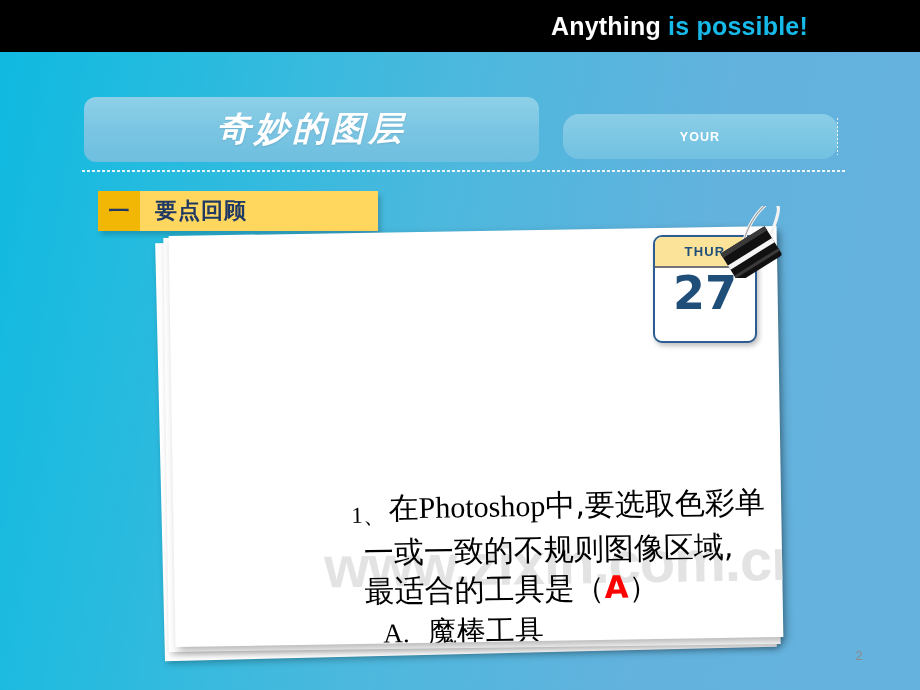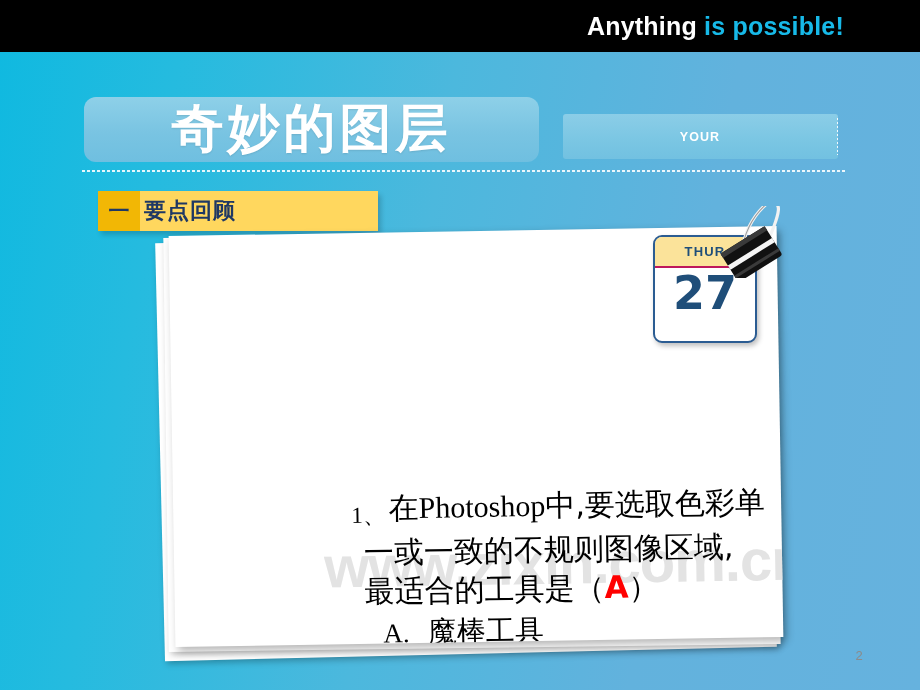--- a/index.html
+++ b/index.html
@@ -16,47 +16,48 @@
     width:920px; height:690px;
     background:linear-gradient(100deg, #0fb9e0 0%, #25bbdf 18%, #4cb8dd 45%, #62b2dd 72%, #66b2de 100%);
     overflow:hidden;
   }
 
   
   #topbar {
     position:absolute; left:0; top:0; width:920px; height:52px;
     background:#000;
     display:flex; align-items:center; justify-content:flex-end;
-    padding-right:76px;
+    padding-right:112px;
   }
   #topbar .tagline {
     font-size:25px; font-weight:bold; letter-spacing:.2px; white-space:nowrap;
   }
   #topbar .t1 { color:#ffffff; }
   #topbar .t2 { color:#17b9e8; }
 
   
   #title-pill {
     position:absolute; left:84px; top:97px; width:455px; height:65px;
     background:linear-gradient(180deg,#8ed0e8 0%,#79c4e2 55%,#6fbfe0 100%);
     border-radius:12px;
     display:flex; align-items:center; justify-content:center;
   }
   #title-pill .txt {
-    color:#ffffff; font-size:52px; font-weight:bold; letter-spacing:4px;
+    color:#ffffff; font-size:34px; font-weight:bold; letter-spacing:4px;
     font-family:"DejaVu Sans","Liberation Sans", sans-serif;
     text-shadow:0 1px 2px rgba(0,0,0,.10);
     transform:translateY(-1px);
+    font-style:italic;
   }
 
   
   #meta-pill {
     position:absolute; left:563px; top:114px; width:275px; height:45px;
     background:linear-gradient(180deg,#8bcde7 0%,#7ac6e3 60%,#72c1e1 100%);
-    border-radius:3px;
+    border-radius:16px;
     display:flex; align-items:stretch;
   }
   #meta-pill .cell {
     flex:1; display:flex; align-items:center; justify-content:center;
     color:#ffffff; font-size:12.5px; font-weight:bold; letter-spacing:1.1px;
   }
   #meta-pill .vdiv {
     width:1px; margin:4px 0;
     background-image:linear-gradient(#ffffff 55%, rgba(255,255,255,0) 0%);
     background-size:1px 4px; background-repeat:repeat-y;
@@ -78,21 +79,21 @@
     box-shadow:3px 4px 5px rgba(0,0,0,.18);
   }
   #section-head .num {
     width:42px; background:#f2b705;
     display:flex; align-items:center; justify-content:center;
     color:#1f3864; font-size:21px; font-weight:bold;
   }
   #section-head .label {
     flex:1; background:#ffd75e;
     display:flex; align-items:center;
-    padding-left:4px;
+    padding-left:15px;
     color:#1f3864; font-size:22px; font-weight:bold; letter-spacing:1px;
     font-family:"DejaVu Sans","Liberation Sans", sans-serif;
   }
 
   
   .paper {
     position:absolute;
     background:#ffffff;
   }
   #paper-back2 {
@@ -152,21 +153,21 @@
 
   
   #calendar {
     position:absolute; left:653px; top:235px; width:104px; height:108px;
     border:2px solid #2b5c92; border-radius:9px;
     background:#ffffff; overflow:hidden;
     box-shadow:2px 3px 5px rgba(0,0,0,.25);
   }
   #calendar .cal-head {
     height:31px; background:#fbe39a;
-    border-bottom:2px solid #be185d;
+    border-bottom:2px solid #737373;
     display:flex; align-items:center; justify-content:center;
     color:#1f4e79; font-size:13px; font-weight:bold; letter-spacing:1.2px;
   }
   #calendar .cal-body {
     height:73px; position:relative;
     display:flex; flex-direction:column; align-items:center; justify-content:flex-start;gap:44px;
   }
   #calendar .cal-day {
     color:#1f4e79; font-size:46px; font-weight:bold; line-height:50px;
     font-family:"DejaVu Sans","Liberation Sans", sans-serif;

